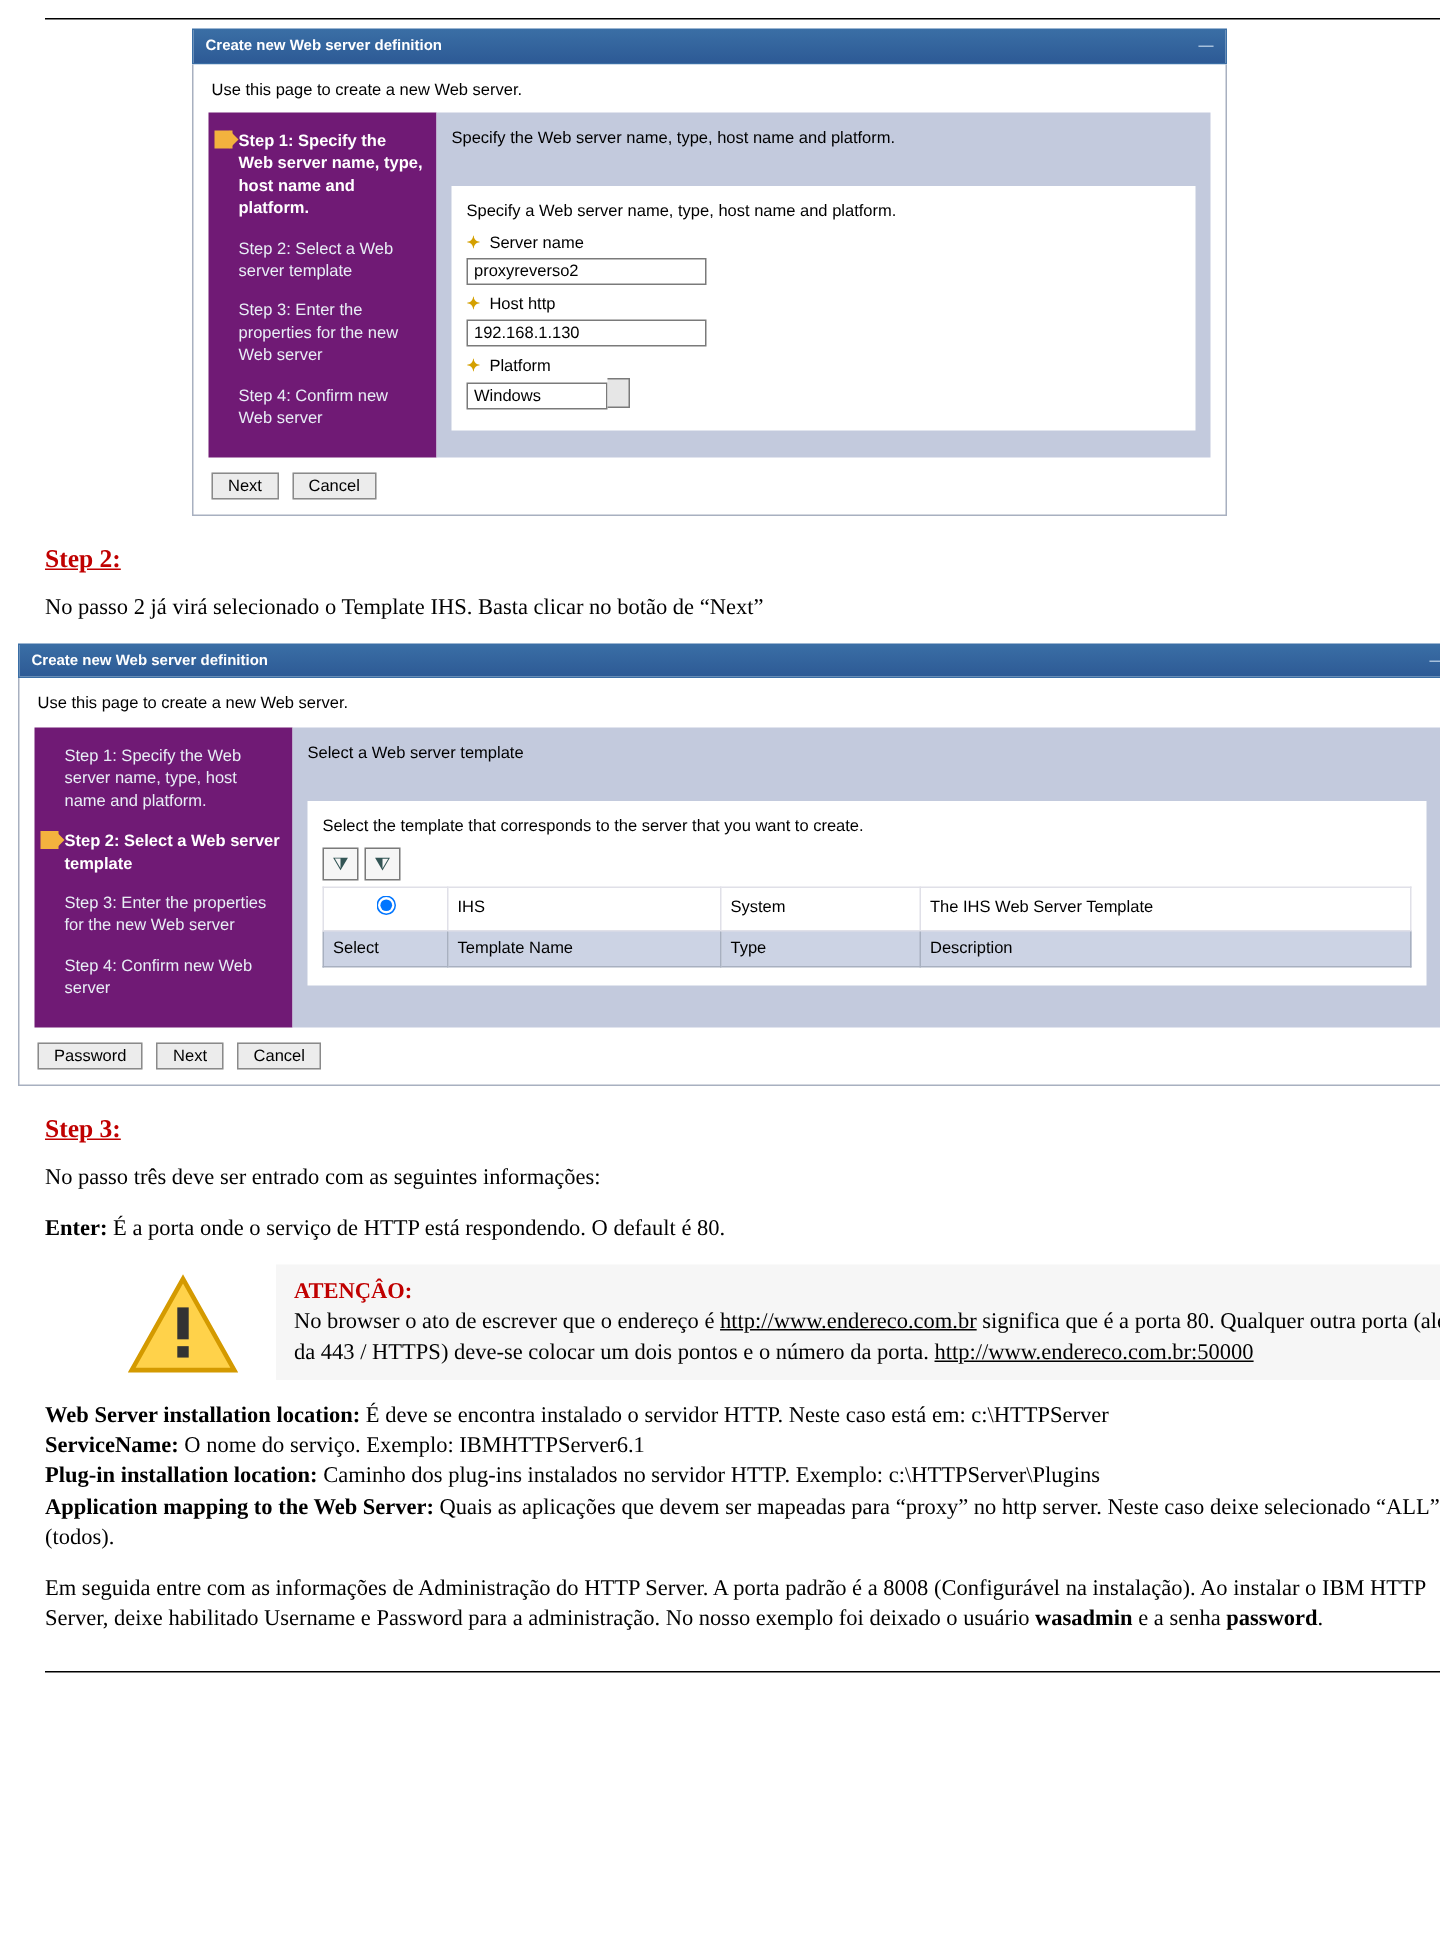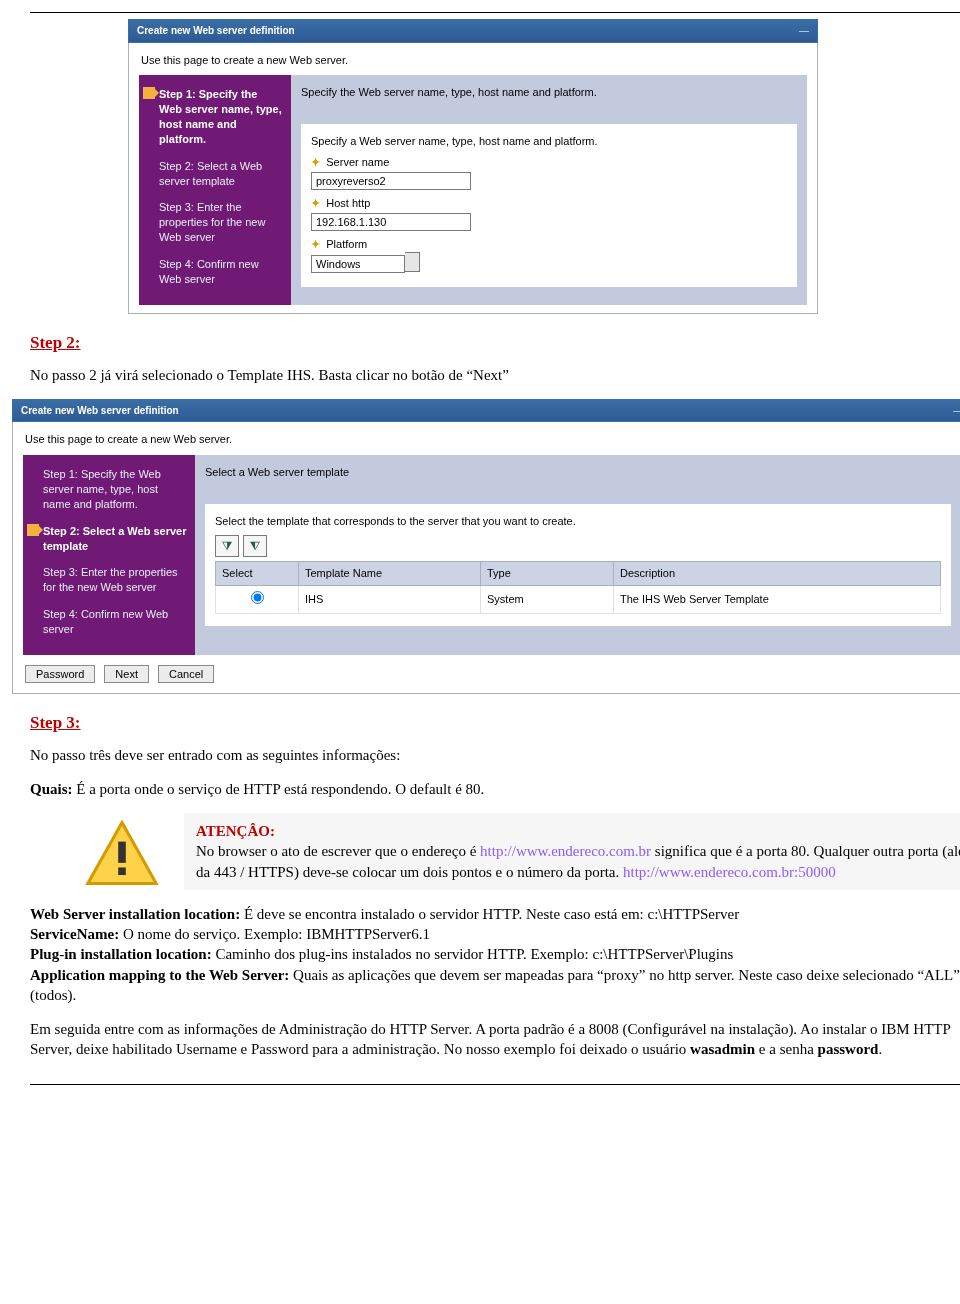--- a/index.html
+++ b/index.html
@@ -47,21 +47,21 @@
 .step-head{color:#c00000;font-weight:bold;font-size:17px;margin:12px 0 10px;text-decoration:underline}
 .para{margin:8px 0 14px 0}
 .b{font-weight:bold}
 
 
 .attn{display:flex;align-items:flex-start;margin:8px 0 14px 0}
 .attn .tri{flex:0 0 80px;height:72px;margin:4px 20px 0 54px;position:relative}
 .attn .tri svg{width:76px;height:72px}
 .attn .abox{flex:1;background:#f6f6f6;padding:8px 12px;font-family:Georgia,serif;font-size:15px}
 .attn .abox .at{color:#c00000;font-weight:bold}
-a.link{color:#8b5cf6;}
+a.link{color:#000000;text-decoration:underline}
 </style>
 </head>
 <body>
 <div class="page">
 
 <hr class="rule">
 
 <div class="wizard w1">
   <div class="wiz-title">
     <span>Create new Web server definition</span>
@@ -95,20 +95,24 @@
           </div>
 
           <div class="field">
             <span class="req">✦</span>
             <span class="field-label">Platform</span><br>
             <input class="txt w84" value="Windows" style=""><span class="sel-arrow"></span>
           </div>
         </div>
       </div>
     </div>
+    <div class="wiz-buttons">
+      <button class="wbtn">Next</button>
+      <button class="wbtn">Cancel</button>
+    </div>
   </div>
 </div>
 
 <div class="step-head">Step 2:</div>
 <div class="para">No passo 2 já virá selecionado o Template IHS. Basta clicar no botão de “Next”</div>
 
 <div class="wizard w2">
   <div class="wiz-title">
     <span>Create new Web server definition</span>
     <span class="min">—</span>
@@ -126,48 +130,48 @@
         <div class="section-head">Select a Web server template</div>
         <div class="section-sub">
           <div>Select the template that corresponds to the server that you want to create.</div>
           <div class="tb">
             <div class="ico">⧩</div>
             <div class="ico">⧨</div>
           </div>
           <table class="tpl">
             <tbody>
                   <tr>
+              <td style="text-align:center"><input type="radio" checked="" style=""></td>
+              <td>IHS</td>
+              <td>System</td>
+              <td>The IHS Web Server Template</td>
+            </tr>
+            <tr>
               <th style="width:70px">Select</th>
               <th>Template Name</th>
               <th style="width:120px">Type</th>
               <th>Description</th>
-            </tr>
-            <tr>
-              <td style="text-align:center"><input type="radio" checked="" style=""></td>
-              <td>IHS</td>
-              <td>System</td>
-              <td>The IHS Web Server Template</td>
             </tr>
           </tbody>
               </table>
         </div>
       </div>
     </div>
     <div class="wiz-buttons">
       <button class="wbtn">Password</button>
       <button class="wbtn">Next</button>
       <button class="wbtn">Cancel</button>
     </div>
   </div>
 </div>
 
 <div class="step-head">Step 3:</div>
 <div class="para">No passo três deve ser entrado com as seguintes informações:</div>
 <div class="para">
-  <span class="b">Quais:</span><span> É a porta onde o serviço de HTTP está respondendo. O default é 80.</span>
+  <span class="b">Enter:</span><span> É a porta onde o serviço de HTTP está respondendo. O default é 80.</span>
 </div>
 
 <div class="attn">
   <div class="tri">
     <svg viewBox="0 0 100 90">
           <polygon points="50,5 95,85 5,85" fill="#ffd24a" stroke="#d49a00" stroke-width="4"></polygon>
           <rect x="45" y="30" width="10" height="28" fill="#333"></rect>
           <rect x="45" y="64" width="10" height="10" fill="#333"></rect>
         </svg>
   </div>

